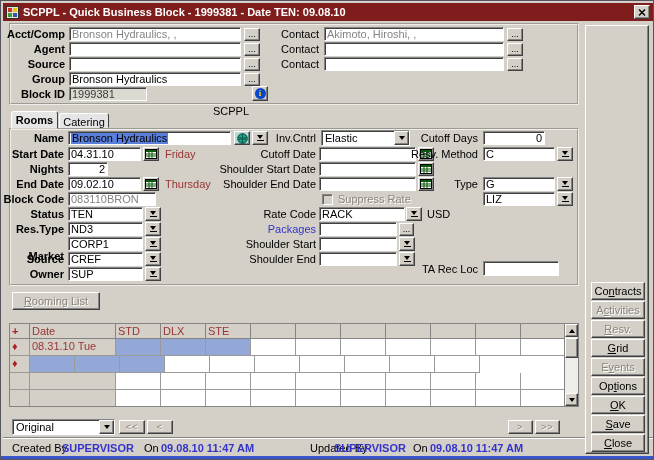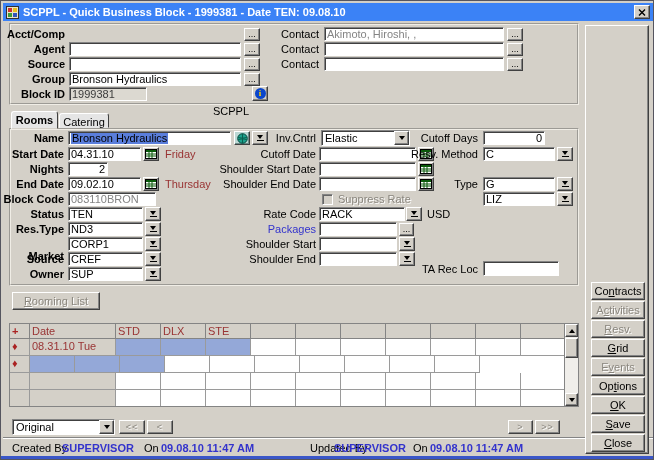--- a/index.html
+++ b/index.html
@@ -4,21 +4,21 @@
 <style>
   html,body { margin:0; padding:0; background:#9a9a9a; }
   * { box-sizing:border-box; }
   .win {
     position:relative; width:654px; height:460px; background:#d4d0c8;
     font-family:"Liberation Sans", sans-serif; font-size:11px; color:#000;
     border:1px solid #55555f; overflow:hidden;
   }
   .titlebar {
     position:absolute; left:2px; top:2px; width:650px; height:18px;
-    background:#3b82f6; color:#fff; font-weight:bold;
+    background:#7f1d1d; color:#fff; font-weight:bold;
     display:flex; align-items:center; padding:0 3px; gap:4px;
   }
   .titlebar .ttext { flex:1; white-space:nowrap; overflow:hidden; font-size:11px; }
   .closebtn {
     width:16px; height:14px; background:#d4d0c8;
     border:1px solid; border-color:#fff #404040 #404040 #fff;
     box-shadow:inset -1px -1px 0 #848484;
     display:flex; align-items:center; justify-content:center;
   }
   
@@ -114,20 +114,21 @@
     <div class="closebtn">
       <svg width="8" height="7" viewBox="0 0 8 7">
         <path d="M1 0.5 L7 6.5 M7 0.5 L1 6.5" stroke="#000" stroke-width="1.4"></path>
       </svg>
     </div>
   </div>
 
   <div class="frame" style="left:8px; top:22px; width:570px; height:82px;"></div>
 
   <div class="lbl b" style="left:4px; top:27px; width:60px;">Acct/Comp</div>
+  <div class="fld dis" style="left:68px; top:26px; width:172px;">Bronson Hydraulics, ,</div>
   <div class="dotbtn raised" style="left:243px; top:27px;">...</div>
 
   <div class="lbl b" style="left:4px; top:42px; width:60px;">Agent</div>
   <div class="fld" style="left:68px; top:41px; width:172px;"></div>
   <div class="dotbtn raised" style="left:243px; top:42px;">...</div>
 
   <div class="lbl b" style="left:4px; top:57px; width:60px;">Source</div>
   <div class="fld" style="left:68px; top:56px; width:172px;"></div>
   <div class="dotbtn raised" style="left:243px; top:57px;">...</div>
 

